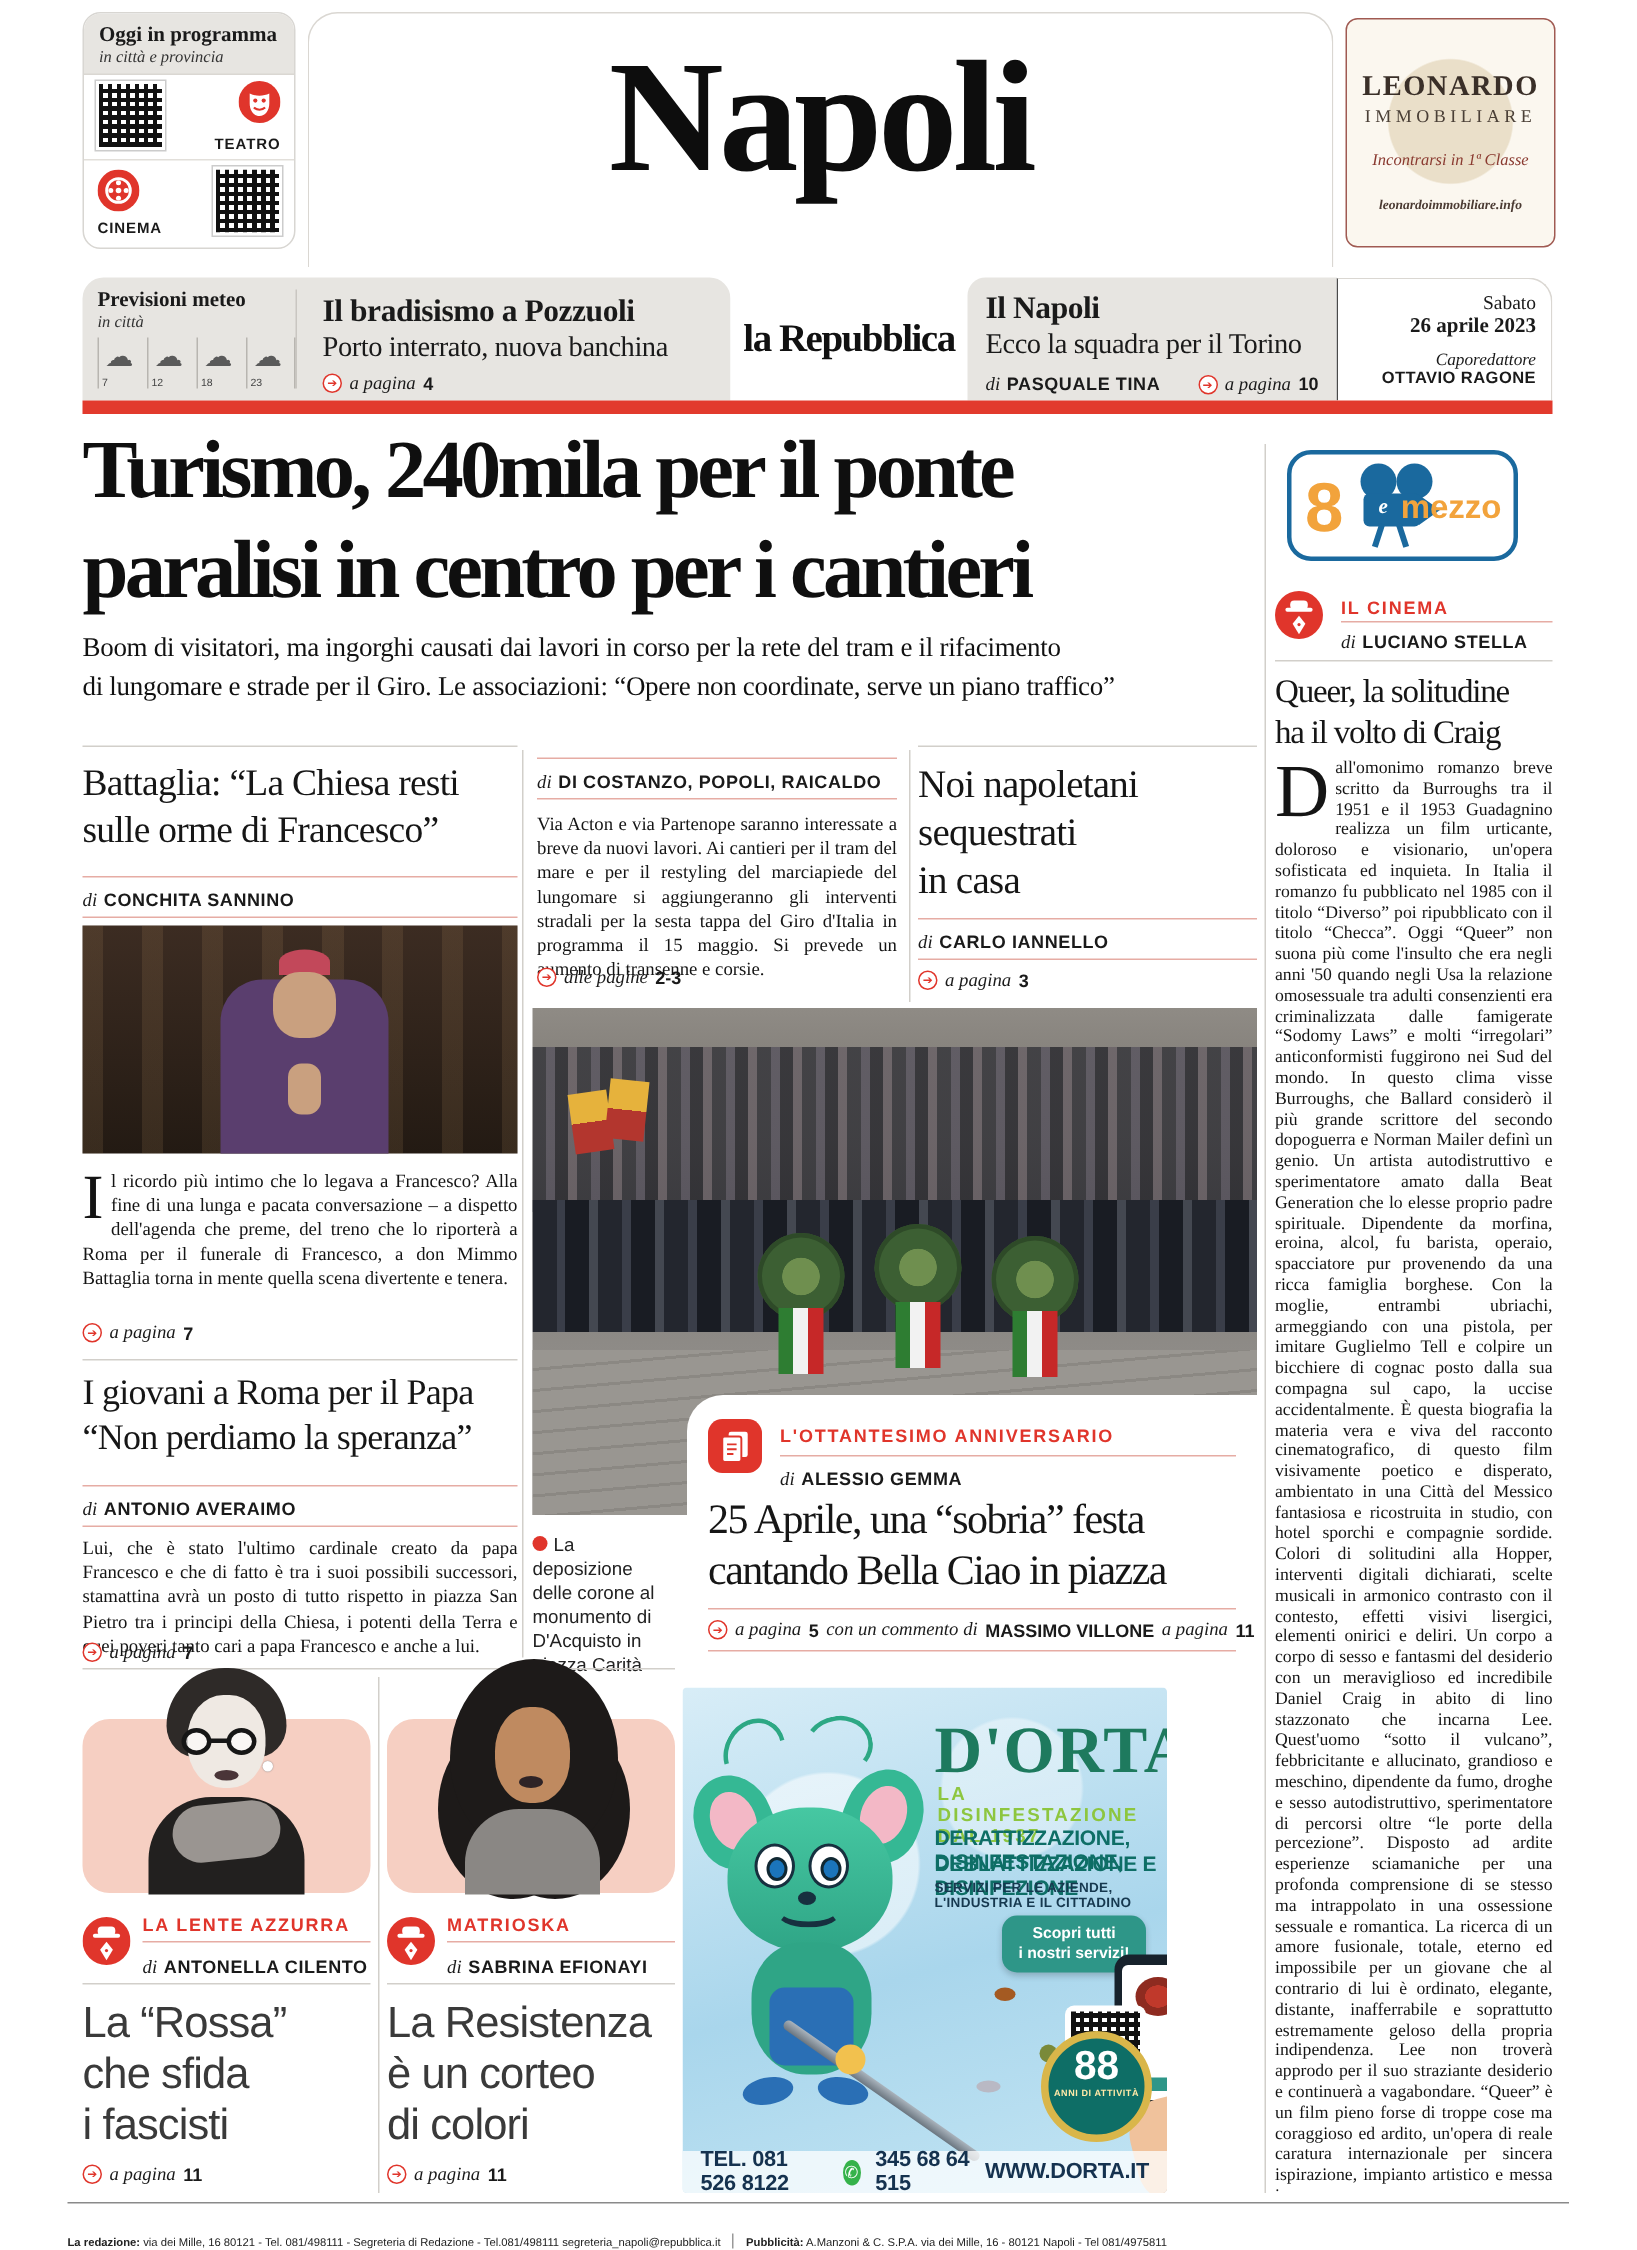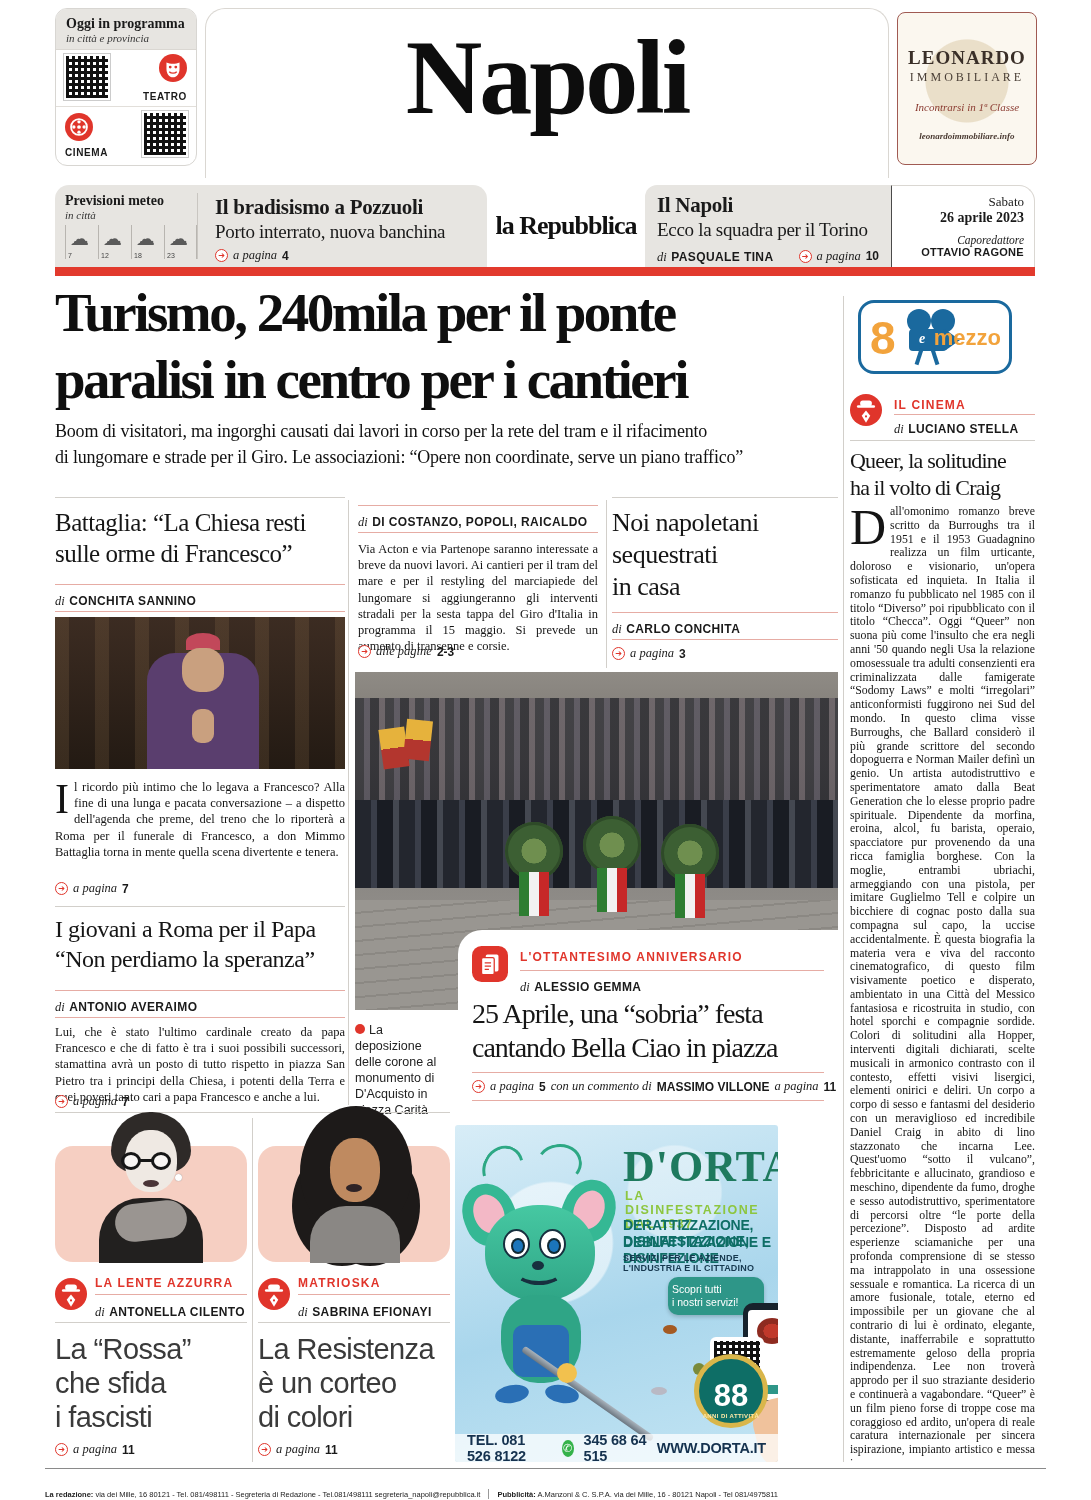--- a/index.html
+++ b/index.html
@@ -146,31 +146,31 @@
                 radial-gradient(circle at 68% 20%,rgba(255,255,255,.4) 0 46px,transparent 48px),
                 linear-gradient(165deg,#d8edf7 0,#a9d6ec 55%,#c2e4f3 100%)}
   #dorta .brand{position:absolute;left:168px;top:20px;font-family:"Liberation Serif",serif;font-weight:bold;
      font-size:44px;letter-spacing:1px;color:#1e7a5e;line-height:1}
   #dorta .spa{position:absolute;left:352px;top:48px;font-size:10px;font-weight:bold;color:#1e7a5e}
   #dorta .since{position:absolute;left:170px;top:64px;font-size:12.5px;font-weight:bold;letter-spacing:1.5px;color:#8dc63f}
   #dorta .s1{position:absolute;left:168px;top:92px;font-size:14px;font-weight:bold;color:#0e6e66;letter-spacing:-.2px}
   #dorta .s2{position:absolute;left:168px;top:109px;font-size:14px;font-weight:bold;color:#0e6e66;letter-spacing:-.2px}
   #dorta .s3{position:absolute;left:168px;top:128px;font-size:9px;font-weight:bold;color:#16384f;letter-spacing:.2px}
   #dorta .cta{position:absolute;right:14px;top:152px;width:96px;padding:6px 4px;background:#2e9688;border-radius:10px;
-     color:#fff;font-weight:normal;font-size:10.5px;text-align:left;line-height:1.25;box-shadow:0 2px 4px rgba(0,0,0,.2)}
+     color:#fff;font-weight:bold;font-size:10.5px;text-align:center;line-height:1.25;box-shadow:0 2px 4px rgba(0,0,0,.2)}
   #dorta .phone{position:absolute;left:288px;top:178px;width:58px;height:104px;background:#17222c;border-radius:10px;padding:7px 5px}
   #dorta .phone .scr{width:100%;height:100%;background:#fff;border-radius:4px;position:relative;overflow:hidden}
   #dorta .phone .bug{position:absolute;left:9px;top:8px;width:30px;height:26px;background:radial-gradient(#c0392b 0 40%,#8e2b20 41% 100%);border-radius:50%}
   #dorta .phone .btn{position:absolute;left:6px;bottom:6px;width:36px;height:9px;background:#2e9688;border-radius:4px}
   #dorta .hand{position:absolute;left:300px;top:268px;width:92px;height:70px;background:#f0c29c;border-radius:24px 10px 0 24px;transform:rotate(-14deg)}
   #dorta .qrbox{position:absolute;right:14px;top:212px;width:54px;height:54px;background:#fff;border-radius:6px;padding:4px}
   #dorta .qrbox .qr{width:100%;height:100%;outline:none;border:none}
   #dorta .badge{position:absolute;right:10px;bottom:34px;width:74px;height:74px;border-radius:50%;background:#0e6e66;
      border:5px solid #d9b64a;text-align:center;color:#fff}
-  #dorta .badge .n{font-size:31px;font-weight:bold;line-height:1.1;margin-top:20px}
+  #dorta .badge .n{font-size:27px;font-weight:bold;line-height:1.1;margin-top:4px}
   #dorta .badge .t{font-size:6px;font-weight:bold;color:#ffe9a8;letter-spacing:.4px}
   #dorta .contact{position:absolute;left:0;bottom:0;width:100%;height:28px;background:rgba(255,255,255,.75);
      display:flex;align-items:center;gap:10px;padding:0 12px;font-weight:bold;font-size:14.5px;color:#15324f;letter-spacing:-.2px}
   .wa{display:inline-flex;width:17px;height:17px;border-radius:50%;background:#35b24a;color:#fff;font-size:11px;
      align-items:center;justify-content:center}
   
   .mascot{position:absolute;left:6px;top:32px;width:170px;height:264px}
   .mascot .ant{position:absolute;width:40px;height:46px;border:3px solid #2da884;border-radius:50%;border-bottom-color:transparent;border-right-color:transparent}
   .mascot .ant.a1{left:22px;top:-12px;transform:rotate(28deg)}
   .mascot .ant.a2{left:78px;top:-16px;transform:rotate(80deg)}
@@ -411,21 +411,21 @@
       <span class="pg-num">11</span>
     </div>
     <div class="red-rule" style="left:14px;top:170px;width:352px"></div>
   </div>
 
   <div class="abs hl nowrap" style="left:612px;top:508px;font-size:26px">Noi napoletani</div>
   <div class="abs hl nowrap" style="left:612px;top:540px;font-size:26px">sequestrati</div>
   <div class="abs hl nowrap" style="left:612px;top:572px;font-size:26px">in casa</div>
   <div class="red-rule" style="left:612px;top:612px;width:226px"></div>
   <div class="abs byline" style="left:612px;top:619px">
-    <span class="di">di</span> <span class="nm">CARLO CONCHITA</span>
+    <span class="di">di</span> <span class="nm">CARLO IANNELLO</span>
   </div>
   <div class="red-rule" style="left:612px;top:639px;width:226px"></div>
   <div class="abs pg-row" style="left:612px;top:646px">
     <span class="pg-icon"></span>
     <span class="pg-label">a pagina</span>
     <span class="pg-num">3</span>
   </div>
 
   <div id="embox" class="abs">
     <span class="eight">8</span>

